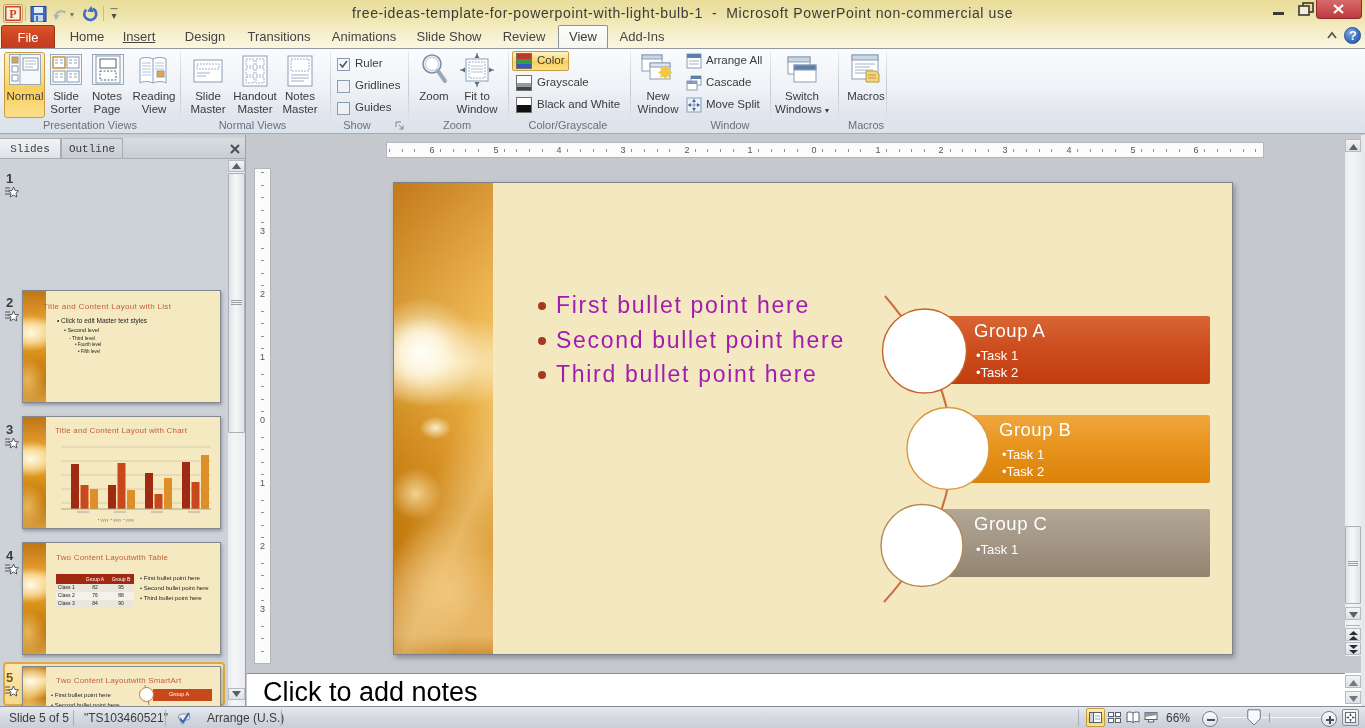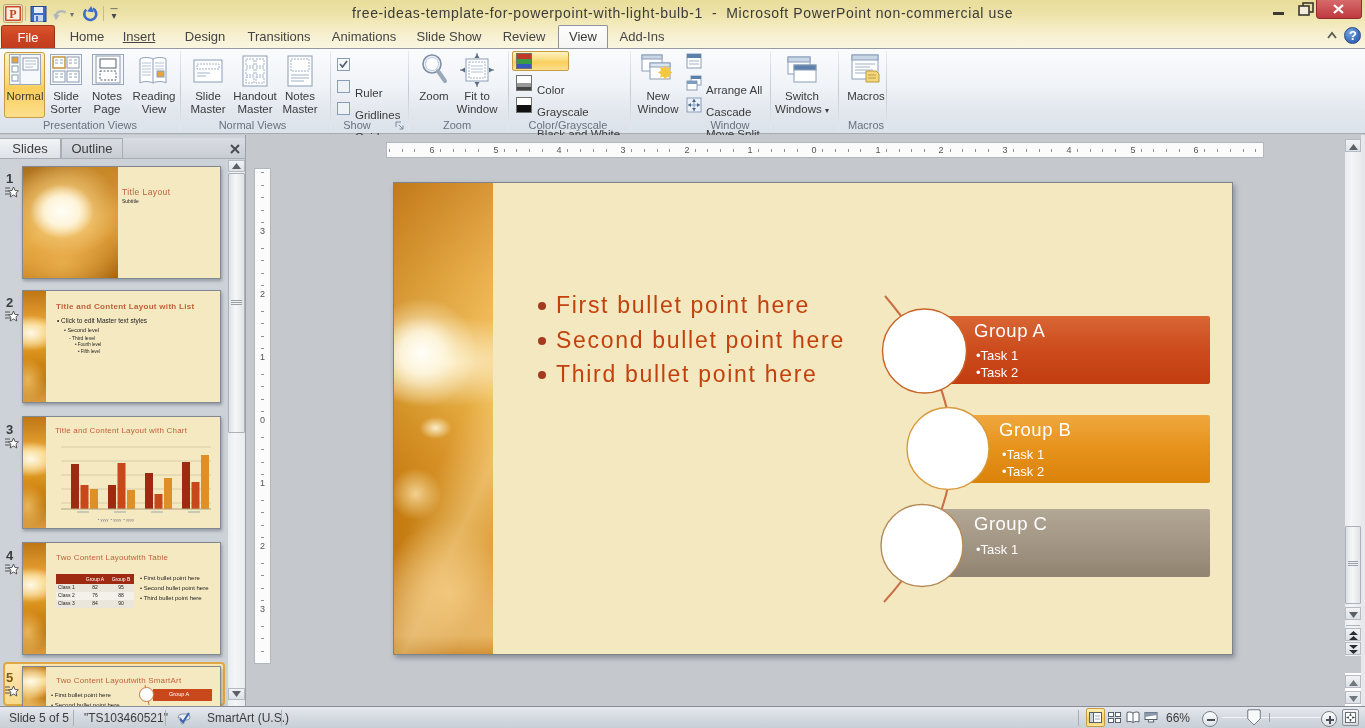--- a/index.html
+++ b/index.html
@@ -24,27 +24,27 @@
 #filetab { position:absolute; left:1px; top:0; width:54px; height:23px; background:linear-gradient(180deg,#D9552B 0%,#CC4423 50%,#C23C1E 100%); border-radius:3px 3px 0 0; color:#fff; font-size:13px; text-align:center; line-height:23px; border:1px solid #9C3517; border-bottom:none;}
 #viewtab { position:absolute; left:558px; top:0; width:50px; height:24px; background:linear-gradient(180deg,#FDFDFB, #F4F5F2); border:1px solid #8E9298; border-bottom:none; border-radius:2px 2px 0 0; color:#3A3A3A; font-size:13px; text-align:center; line-height:22px; }
 #tabline { position:absolute; left:0; top:48px; width:1365px; height:1px; background:#94999F; }
 
 
 #ribbon { position:absolute; left:0; top:49px; width:1365px; height:85px;
   background:linear-gradient(180deg,#FAFBFD 0%,#F0F3F7 45%,#E2E7EE 75%,#DCE2EA 100%); border-bottom:1px solid #A6ACB4; }
 .grouplabel { position:absolute; top:70px; font-size:11px; color:#68717C; text-align:center; }
 .gdiv { position:absolute; top:2px; width:1px; height:79px; background:linear-gradient(180deg,#E7EBF0,#C3CAD3,#E7EBF0); }
 .biglabel { position:absolute; font-size:11.5px; color:#3A3A3A; text-align:center; line-height:13px; }
-.smalllabel { position:absolute; font-size:11.5px; color:#3A3A3A; white-space:nowrap;margin-top:30px; }
+.smalllabel { position:absolute; font-size:11.5px; color:#3A3A3A; white-space:nowrap; }
 .cb { position:absolute; width:13px; height:13px; }
 
 
 #leftpanel { position:absolute; left:0; top:135px; width:246px; height:571px; background:#CDD2D9; border-right:1px solid #9BA1A9; }
 #paneltabs { position:absolute; left:0; top:3px; width:245px; height:21px; }
-.ptab { position:absolute; top:0; height:21px; font-size:13px; color:#3C3C3C; text-align:center; line-height:20px; border:1px solid #A8ADB4; }
+.ptab { position:absolute; top:0; height:21px; font-size:11px; color:#3C3C3C; text-align:center; line-height:20px; border:1px solid #A8ADB4;font-family:Liberation Mono, monospace; }
 #ptab-slides { left:0px; width:61px; background:linear-gradient(180deg,#F2F4F6,#DEE2E7); border-left:none;}
 #ptab-outline { left:61px; width:62px; background:linear-gradient(180deg,#D9DDE2,#C8CDD4); }
 #ptab-rest {position:absolute; left:123px; top:0; width:122px; height:21px; background:linear-gradient(180deg,#D9DDE2,#C8CDD4); border-bottom:1px solid #A8ADB4;}
 .thumbwrap { position:absolute; left:22px; width:199px; background:#fff; border:1px solid #828890; box-shadow:1px 2px 3px rgba(90,95,105,0.5); }
 .thumbnum { position:absolute; left:6px; width:14px; font-size:13px; font-weight:bold; color:#3C3C3C; }
 
 #pscroll { position:absolute; left:228px; top:25px; width:17px; height:546px; }
 .tstar { position:absolute; left:4px; }
 .tstrip { position:absolute; left:0; top:0; width:23px; height:111px;
   background:
@@ -73,21 +73,21 @@
    radial-gradient(55px 55px at 28% 36%, #FFFEF8 0%, rgba(255,250,230,0.85) 38%, rgba(255,244,210,0.38) 68%, rgba(255,244,210,0) 100%),
    radial-gradient(110px 45px at 55% 38%, rgba(255,246,218,0.8), rgba(255,246,218,0) 100%),
    radial-gradient(16px 11px at 42% 52%, rgba(255,246,216,0.9), rgba(255,246,216,0) 100%),
    radial-gradient(26px 26px at 22% 66%, rgba(252,230,175,0.78), rgba(252,230,175,0) 100%),
    radial-gradient(68px 72px at 55% 87%, rgba(244,204,130,0.85), rgba(244,204,130,0) 100%),
    linear-gradient(115deg, rgba(255,235,180,0) 55%, rgba(255,235,180,0.4) 72%, rgba(255,235,180,0) 88%),
    linear-gradient(90deg, rgba(165,95,8,0.3), rgba(255,215,140,0.22)),
    linear-gradient(180deg,#CE8520 0%,#DC9730 10%,#E6A93E 20%,#ECB54C 30%,#EFBE58 38%,#E5A732 48%,#DC9320 58%,#D28812 68%,#D08614 78%,#D8973B 88%,#DFA954 96%,#C98222 100%);
 }
 #slidetitle { position:absolute; left:136px; top:33px; width:700px; font-size:37px; letter-spacing:2px; color:#A23A1D; }
-.bull { position:absolute; font-size:23px; letter-spacing:1.7px; color:#c2410c; }
+.bull { position:absolute; font-size:23px; letter-spacing:1.7px; color:#a21caf; }
 .bull::before { content:""; position:absolute; left:-18px; top:10px; width:8px; height:8px; border-radius:50%; background:#A43A1F; }
 
 
 .hticks { position:absolute; left:0; top:0; width:100%; height:100%;
   background-image:repeating-linear-gradient(90deg, #909090 0 1px, transparent 1px 12.74px);
   background-size:100% 3px; background-position:2px 6px; background-repeat:no-repeat; }
 .hnum { position:absolute; top:2px; width:14px; text-align:center; font-size:9px; color:#555; background:#FBFBFB; }
 .vticks { position:absolute; left:0; top:0; width:100%; height:100%;
   background-image:repeating-linear-gradient(180deg, #909090 0 1px, transparent 1px 12.6px);
   background-size:3px 100%; background-position:6px 3px; background-repeat:no-repeat; }
@@ -419,40 +419,33 @@
     </div>
     <div class="thumbnum" style="top:36px;">1</div>
     <svg class="tstar" style="top:51px;" width="15" height="13" viewBox="0 0 15 13">
         <g stroke="#555" fill="none">
           <line x1="1" y1="2" x2="6" y2="2"></line>
           <line x1="1" y1="5" x2="5" y2="5"></line>
           <line x1="1" y1="8" x2="6" y2="8"></line>
         </g>
         <path d="M9.5 1 L11 4.5 L14.5 4.8 L12 7.2 L12.8 11 L9.5 9 L6.2 11 L7 7.2 L4.5 4.8 L8 4.5 Z" fill="#fff" stroke="#555"></path>
       </svg>
-    <div class="thumbwrap" style="top:31px;height:113px;">
-      <div class="mini" style="position:relative;width:197px;height:111px;background:#F5E9C2;overflow:hidden;">
-        <div class="photo1" style="position:absolute;left:0;top:0;width:95px;height:111px;"></div>
-        <div style="position:absolute;left:99px;top:20px;font-size:8.5px;letter-spacing:0.4px;color:#BC5E3A;">Title Layout</div>
-        <div style="position:absolute;left:99px;top:31px;font-size:5px;color:#222;">Subtitle</div>
-      </div>
-    </div>
     <div class="thumbnum" style="top:160px;">2</div>
     <svg class="tstar" style="top:175px;" width="15" height="13" viewBox="0 0 15 13">
         <g stroke="#555" fill="none">
           <line x1="1" y1="2" x2="6" y2="2"></line>
           <line x1="1" y1="5" x2="5" y2="5"></line>
           <line x1="1" y1="8" x2="6" y2="8"></line>
         </g>
         <path d="M9.5 1 L11 4.5 L14.5 4.8 L12 7.2 L12.8 11 L9.5 9 L6.2 11 L7 7.2 L4.5 4.8 L8 4.5 Z" fill="#fff" stroke="#555"></path>
       </svg>
     <div class="thumbwrap" style="top:155px;height:113px;">
       <div class="mini" style="position:relative;width:197px;height:111px;background:#F5E9C2;overflow:hidden;">
         <div class="tstrip"></div>
-        <div style="position:absolute;left:33px;top:11px;font-size:8px;letter-spacing:0.3px;color:#C06038;font-weight:bold;">Title and Content Layout with List</div>
+        <div style="position:absolute;left:20px;top:11px;font-size:8px;letter-spacing:0.3px;color:#C06038;">Title and Content Layout with List</div>
         <div style="position:absolute;left:34px;top:26px;font-size:6.5px;color:#222;">• Click to edit Master text styles</div>
         <div style="position:absolute;left:41px;top:36px;font-size:5.5px;color:#222;">• Second level</div>
         <div style="position:absolute;left:46px;top:44px;font-size:5px;color:#222;">- Third level</div>
         <div style="position:absolute;left:52px;top:51px;font-size:4.5px;color:#222;">• Fourth level</div>
         <div style="position:absolute;left:55px;top:58px;font-size:4.5px;color:#222;">• Fifth level</div>
       </div>
     </div>
     <div class="thumbnum" style="top:287px;">3</div>
     <svg class="tstar" style="top:302px;" width="15" height="13" viewBox="0 0 15 13">
         <g stroke="#555" fill="none">
@@ -669,30 +662,33 @@
           </svg>
         </div>
       <div class="sbtn" style="top:503px;height:13px;">
           <svg style="margin:2px 0 0 3px;" width="9" height="9" viewBox="0 0 9 9">
             <path d="M4.5 4 L9 0 L0 0 Z" fill="#2A2E33"></path>
             <path d="M4.5 9 L9 5 L0 5 Z" fill="#2A2E33"></path>
           </svg>
         </div>
     </div>
   </div>
+  <div id="notes">
+      <div class="txt">Click to add notes</div>
+    </div>
   <div id="statusbar">
     <div style="position:absolute;left:9px;top:4px;">Slide 5 of 5</div>
     <div class="sdiv" style="left:73px;"></div>
     <div style="position:absolute;left:84px;top:4px;">"TS103460521"</div>
     <div class="sdiv" style="left:165px;"></div>
     <div style="position:absolute;left:176px;top:3px;"><svg width="17" height="16" viewBox="0 0 17 16">
           <path d="M2 8 Q2 4 6 4 L11 4 Q14 4 14 7 Q14 10 11 10 L8 10 L8 13 Q8 14 6.5 14 Q5 14 5 13 L5 8 Z" fill="#EAEFF5" stroke="#8A97A8"></path>
           <path d="M4 9 L7 12 L13 3" fill="none" stroke="#3C66B0" stroke-width="2.2"></path>
         </svg></div>
-    <div style="position:absolute;left:207px;top:4px;">SmartArt (U.S.)</div>
+    <div style="position:absolute;left:207px;top:4px;">Arrange (U.S.)</div>
     <div class="sdiv" style="left:281px;"></div>
     <div class="sdiv" style="left:1078px;"></div>
     <div style="position:absolute;left:1086px;top:1px;width:19px;height:19px;background:linear-gradient(180deg,#FDEFB2,#FBD96E 50%,#F9CE58 55%,#FBE296);border:1px solid #C79C42;border-radius:2px;"></div>
     <svg style="position:absolute;left:1089px;top:4px;" width="13" height="13" viewBox="0 0 13 13">
         <rect x="0.5" y="1.5" width="12" height="10" fill="#fff" stroke="#56606C"></rect>
         <rect x="0.5" y="1.5" width="4" height="10" fill="#C9D4E2" stroke="#56606C"></rect>
         <line x1="6" y1="5" x2="11" y2="5" stroke="#9AA6B4"></line>
         <line x1="6" y1="8" x2="11" y2="8" stroke="#9AA6B4"></line>
       </svg>
     <svg style="position:absolute;left:1108px;top:4px;" width="13" height="13" viewBox="0 0 13 13">

